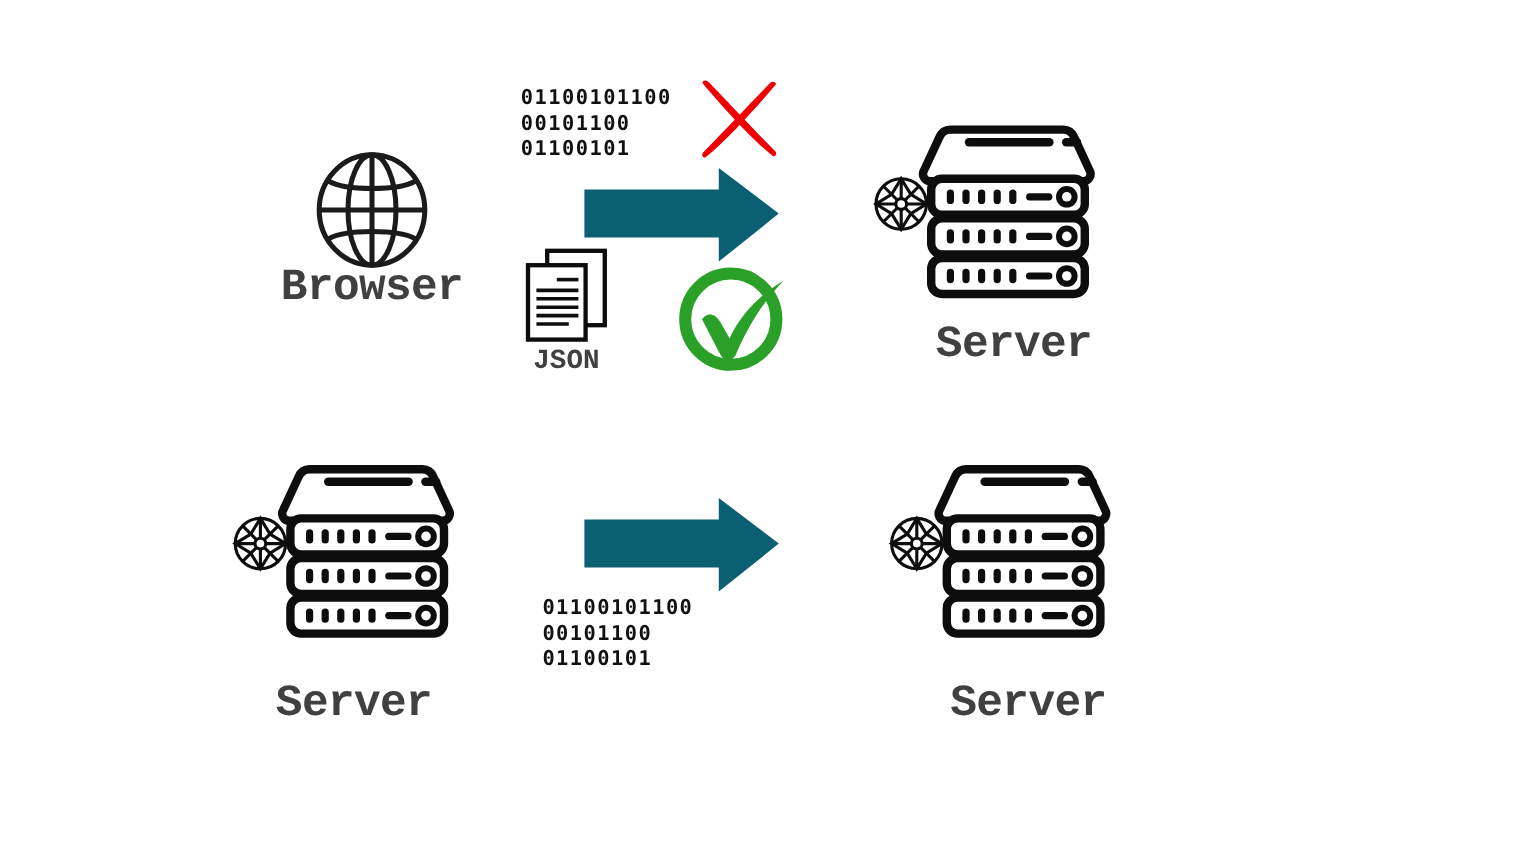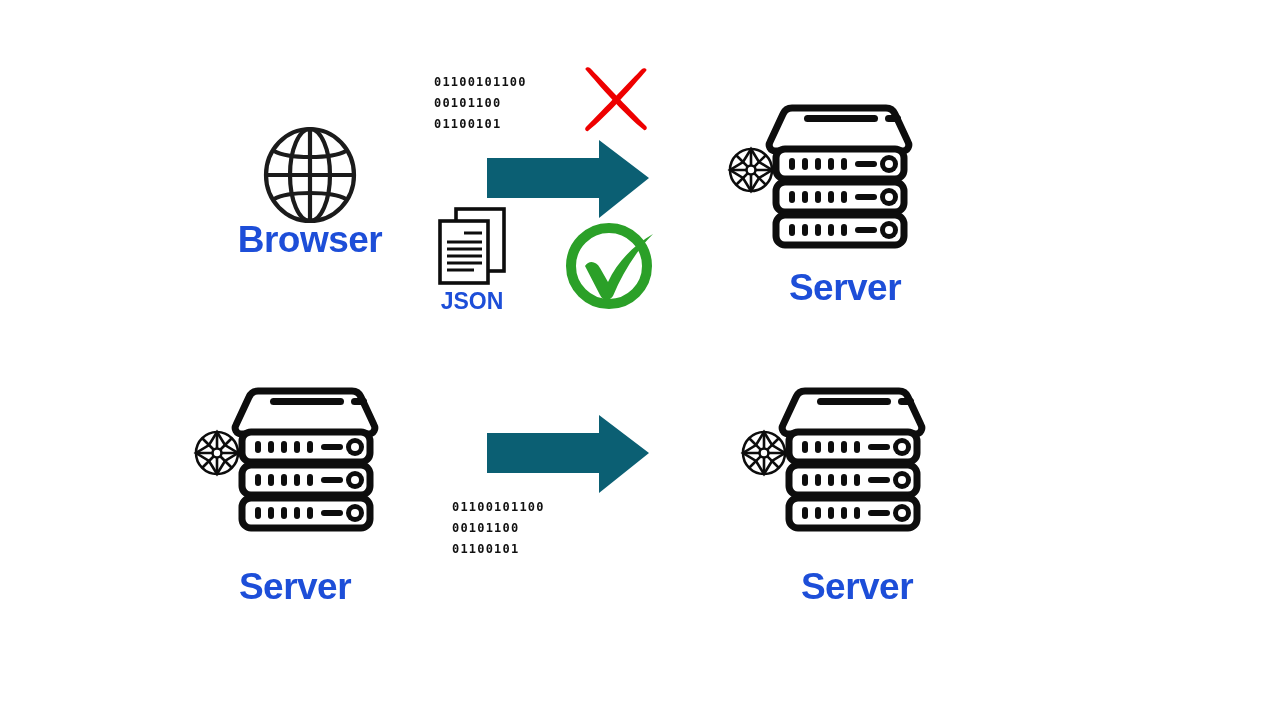--- a/index.html
+++ b/index.html
@@ -18,34 +18,34 @@
   .canvas {
     position: absolute;
     left: 0; top: 0;
     width: 1280px;
     height: 720px;
   }
   .node {
     position: absolute;
   }
   .label {
-    font-family: Liberation Sans, sans-serif;
+    font-family: Liberation Mono, monospace;
     font-weight: bold;
-    color: #1d4ed8;
+    color: #404040;
     text-align: center;
     white-space: nowrap;
     letter-spacing: -0.5px;
   }
   .label-lg { font-size: 37px; line-height: 40px; }
   .label-sm { font-size: 23px; line-height: 22px; letter-spacing: 0px; }
 
   .binary {
     position: absolute;
     font-family: "DejaVu Sans Mono", monospace;
-    font-size: 12px;
+    font-size: 17px;
     line-height: 21px;
     font-weight: 700;
     color: #111111;
     letter-spacing: 1.2px;
     white-space: pre;
   }
 
   svg { display: block; overflow: visible; }
 </style>
 </head>

